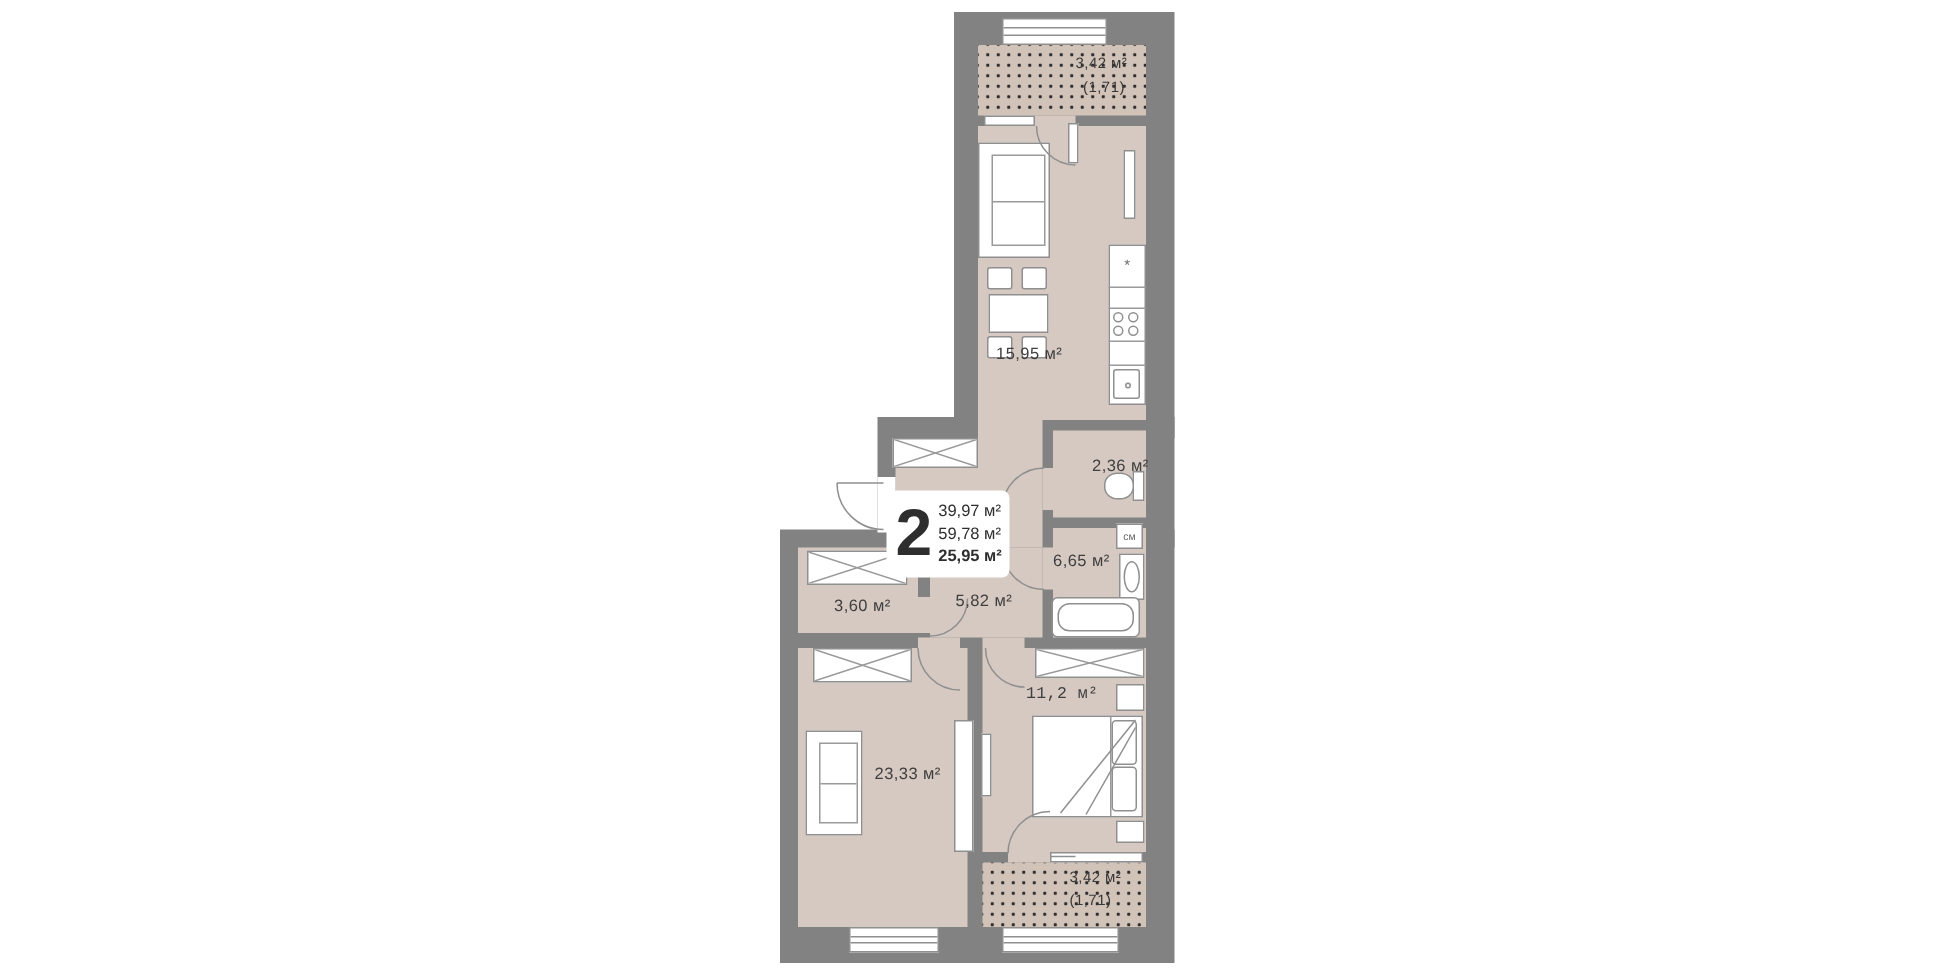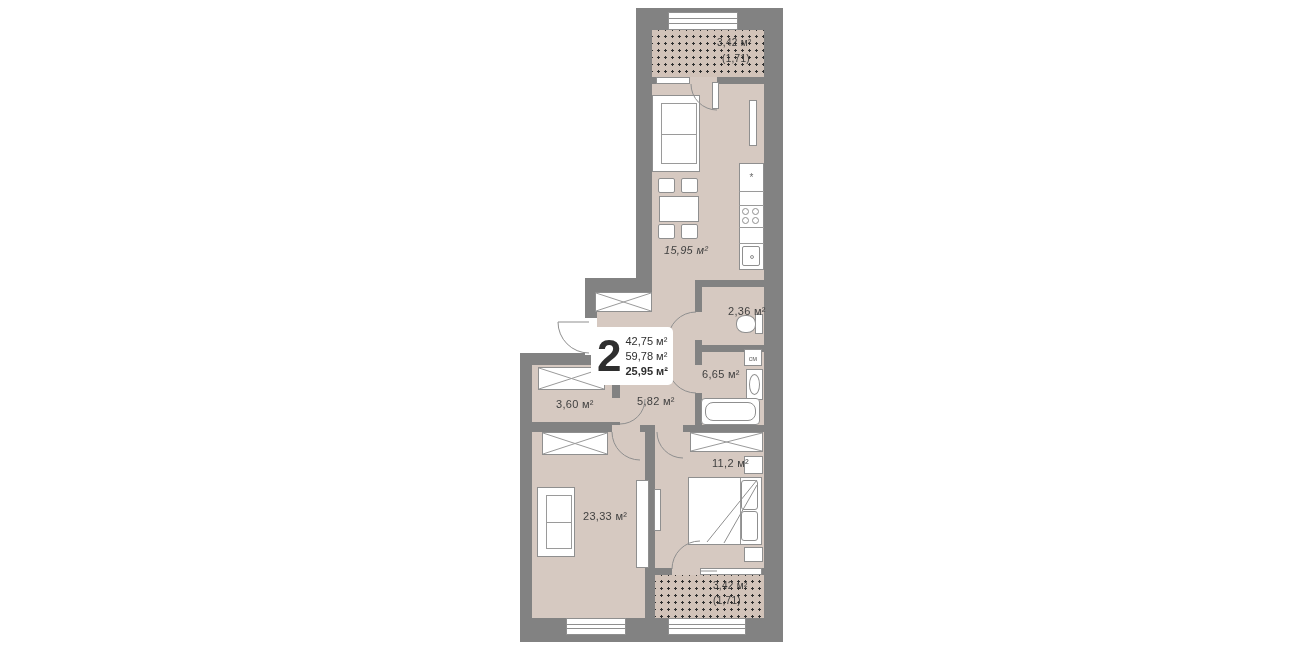--- a/index.html
+++ b/index.html
@@ -159,35 +159,35 @@
     <path d="M 696 393 A 28 28 0 0 1 668 365"></path>
     <path d="M 620 424 A 25 25 0 0 0 645 399"></path>
     <path d="M 612 432 A 28 28 0 0 0 640 460"></path>
     <path d="M 657 432 A 26 26 0 0 0 683 458"></path>
     <path d="M 672 569 A 28 28 0 0 1 700 541"></path>
     <line x1="700" y1="571" x2="717" y2="571"></line>
     <line x1="757" y1="480" x2="707" y2="542"></line>
     <line x1="757" y1="485" x2="724" y2="543"></line>
   </svg>
 
-  <div class="label" style="left:664px;top:244px;font-style:italic;">15,95 м²</div>
+  <div class="label" style="left:664px;top:230px;">15,95 м²</div>
   <div class="label" style="left:728px;top:305px;">2,36 м²</div>
   <div class="label" style="left:702px;top:368px;">6,65 м²</div>
   <div class="label" style="left:556px;top:398px;">3,60 м²</div>
   <div class="label" style="left:637px;top:395px;">5,82 м²</div>
-  <div class="label" style="left:712px;top:457px;">11,2 м²</div>
+  <div class="label" style="left:684px;top:457px;font-family:Liberation Mono, monospace;">11,2 м²</div>
   <div class="label" style="left:583px;top:510px;">23,33 м²</div>
 
   <div class="label small" style="left:717px;top:37px;">3,42 м²</div>
   <div class="label small" style="left:722px;top:53px;">(1,71)</div>
   <div class="label small" style="left:713px;top:580px;">3,42 м²</div>
   <div class="label small" style="left:713px;top:595px;">(1,71)</div>
 
   <div class="infobox" style="left:591px;top:327px;width:82px;height:58px;">
     <div class="big">2</div>
     <div class="rows">
-      <div class="row">42,75 м²</div>
+      <div class="row">39,97 м²</div>
       <div class="row">59,78 м²</div>
       <div class="row bold">25,95 м²</div>
     </div>
   </div>
 
 </div>
 
 </body></html>

